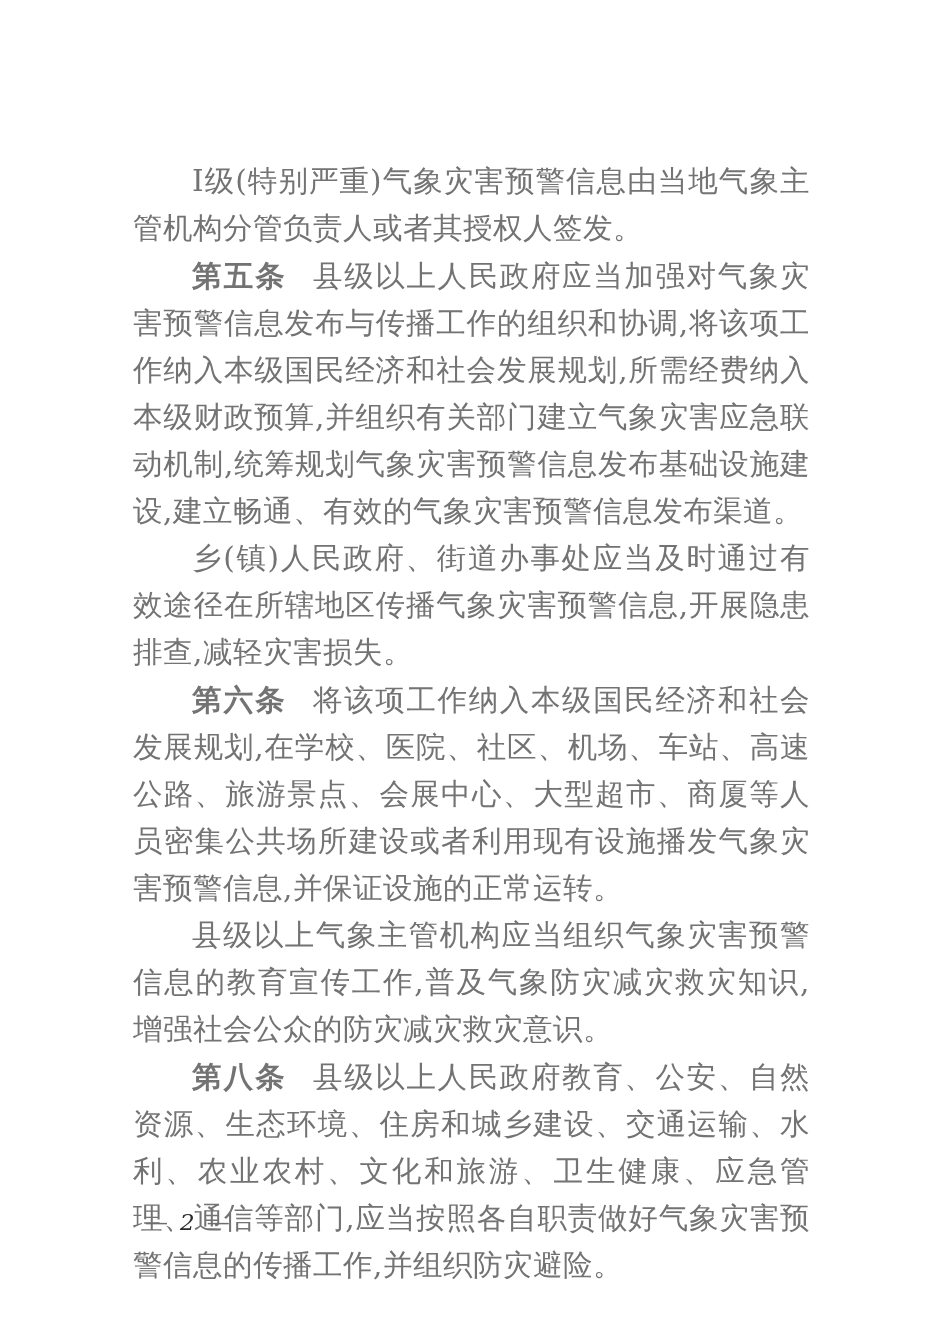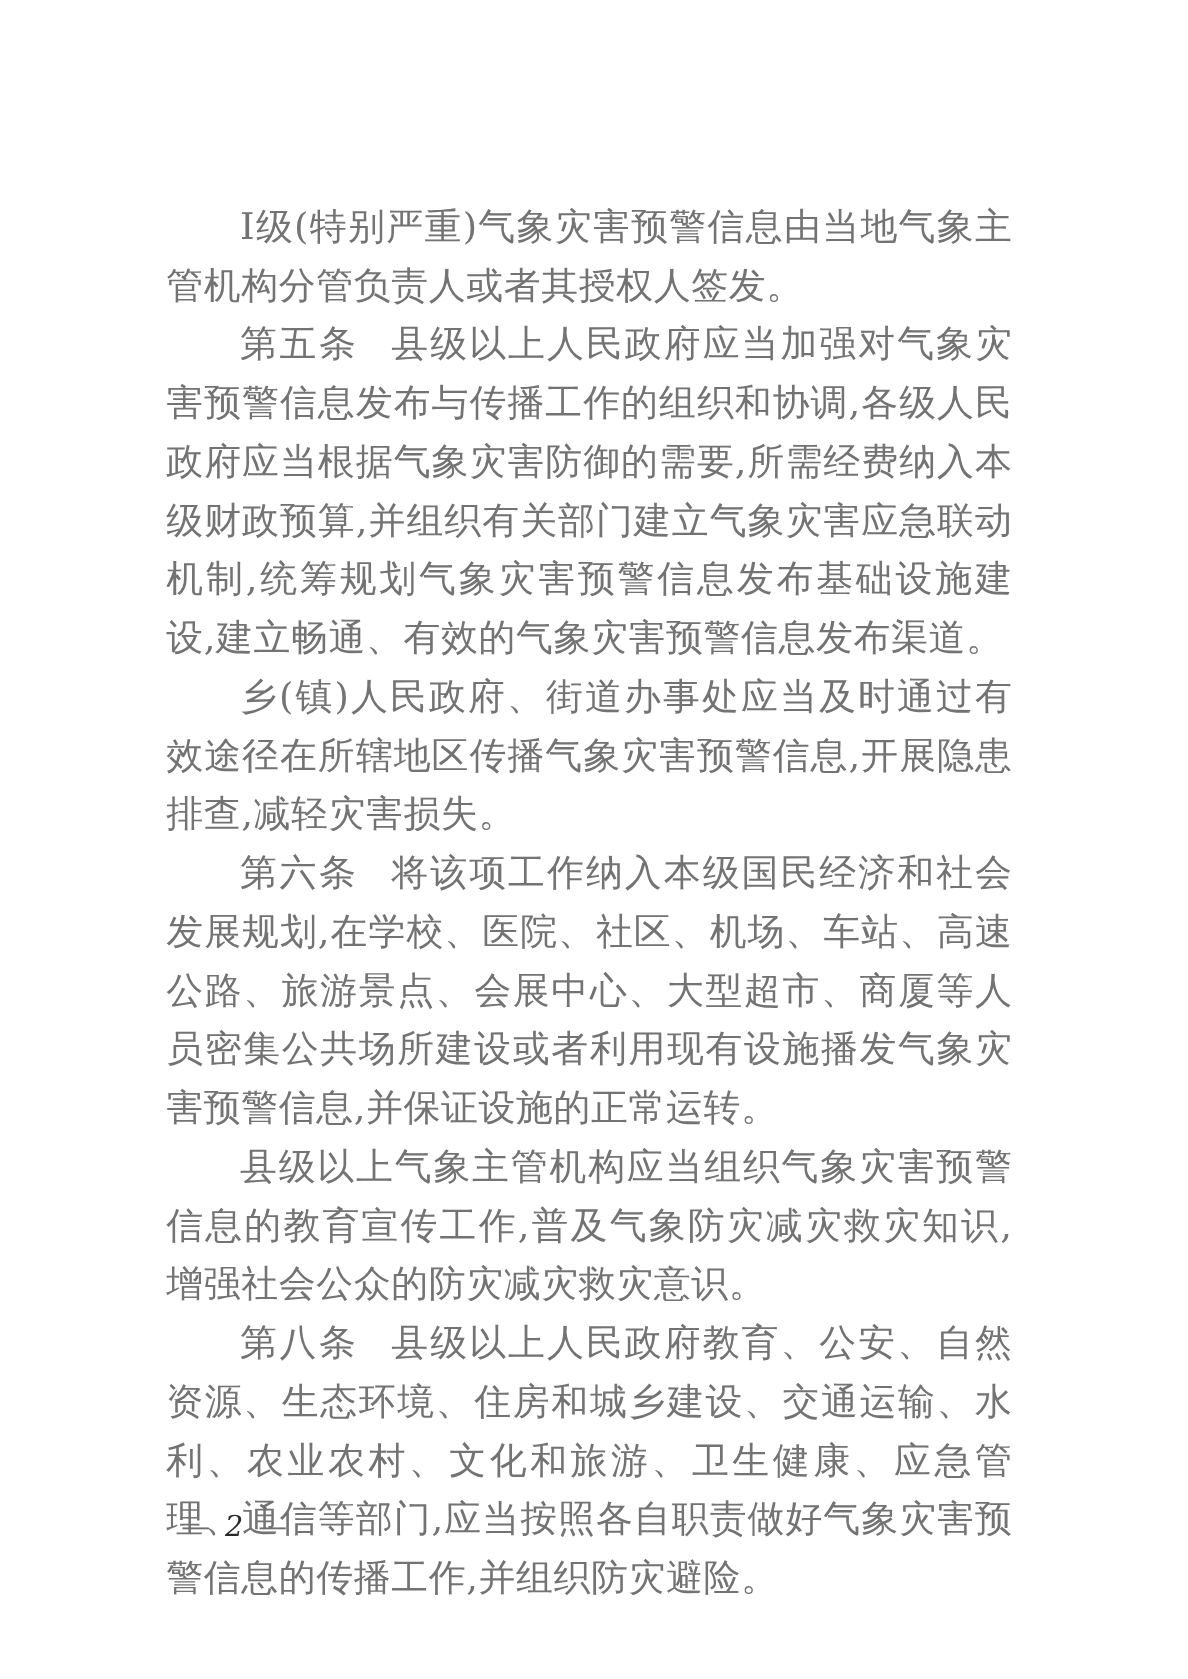--- a/index.html
+++ b/index.html
@@ -40,21 +40,21 @@
     line-height: 47px;
     letter-spacing: 0.5px;
     word-break: break-all;
     font-family: "DejaVu Serif", "Liberation Serif", serif;
     font-weight: 400;
     color: #737373;
   }
 
   
   .article-no {
-    font-weight: 400;
+    font-weight: 700;
     letter-spacing: 1px;
   }
   .article-gap {
     display: inline-block;
     width: 0.85em;
   }
 
   .footer {
     position: absolute;
     left: 133px;
@@ -79,21 +79,21 @@
   }
 </style>
 </head>
 <body>
 
 <div class="page">
 
   <div class="text-block">
 
   <p class="para"><span>Ⅰ级(特别严重)气象灾害预警信息由当地气象主管机构分管负责人或者其授权人签发。</span></p>
-      <p class="para"><span class="article-no">第五条</span><span class="article-gap"></span><span>县级以上人民政府应当加强对气象灾害预警信息发布与传播工作的组织和协调,各级人民政府应当根据气象灾害防御的需要,所需经费纳入本级财政预算,并组织有关部门建立气象灾害应急联动机制,统筹规划气象灾害预警信息发布基础设施建设,建立畅通、有效的气象灾害预警信息发布渠道。</span></p>
+      <p class="para"><span class="article-no">第五条</span><span class="article-gap"></span><span>县级以上人民政府应当加强对气象灾害预警信息发布与传播工作的组织和协调,将该项工作纳入本级国民经济和社会发展规划,所需经费纳入本级财政预算,并组织有关部门建立气象灾害应急联动机制,统筹规划气象灾害预警信息发布基础设施建设,建立畅通、有效的气象灾害预警信息发布渠道。</span></p>
       <p class="para"><span>乡(镇)人民政府、街道办事处应当及时通过有效途径在所辖地区传播气象灾害预警信息,开展隐患排查,减轻灾害损失。</span></p>
       <p class="para"><span class="article-no">第六条</span><span class="article-gap"></span><span>将该项工作纳入本级国民经济和社会发展规划,在学校、医院、社区、机场、车站、高速公路、旅游景点、会展中心、大型超市、商厦等人员密集公共场所建设或者利用现有设施播发气象灾害预警信息,并保证设施的正常运转。</span></p>
       <p class="para"><span>县级以上气象主管机构应当组织气象灾害预警信息的教育宣传工作,普及气象防灾减灾救灾知识,增强社会公众的防灾减灾救灾意识。</span></p>
       <p class="para"><span class="article-no">第八条</span><span class="article-gap"></span><span>县级以上人民政府教育、公安、自然资源、生态环境、住房和城乡建设、交通运输、水利、农业农村、文化和旅游、卫生健康、应急管理、通信等部门,应当按照各自职责做好气象灾害预警信息的传播工作,并组织防灾避险。</span></p>
     </div>
 
   <div class="footer">
     <span class="dash">—</span><span class="pageno">2</span><span class="dash">—</span>
   </div>
 

